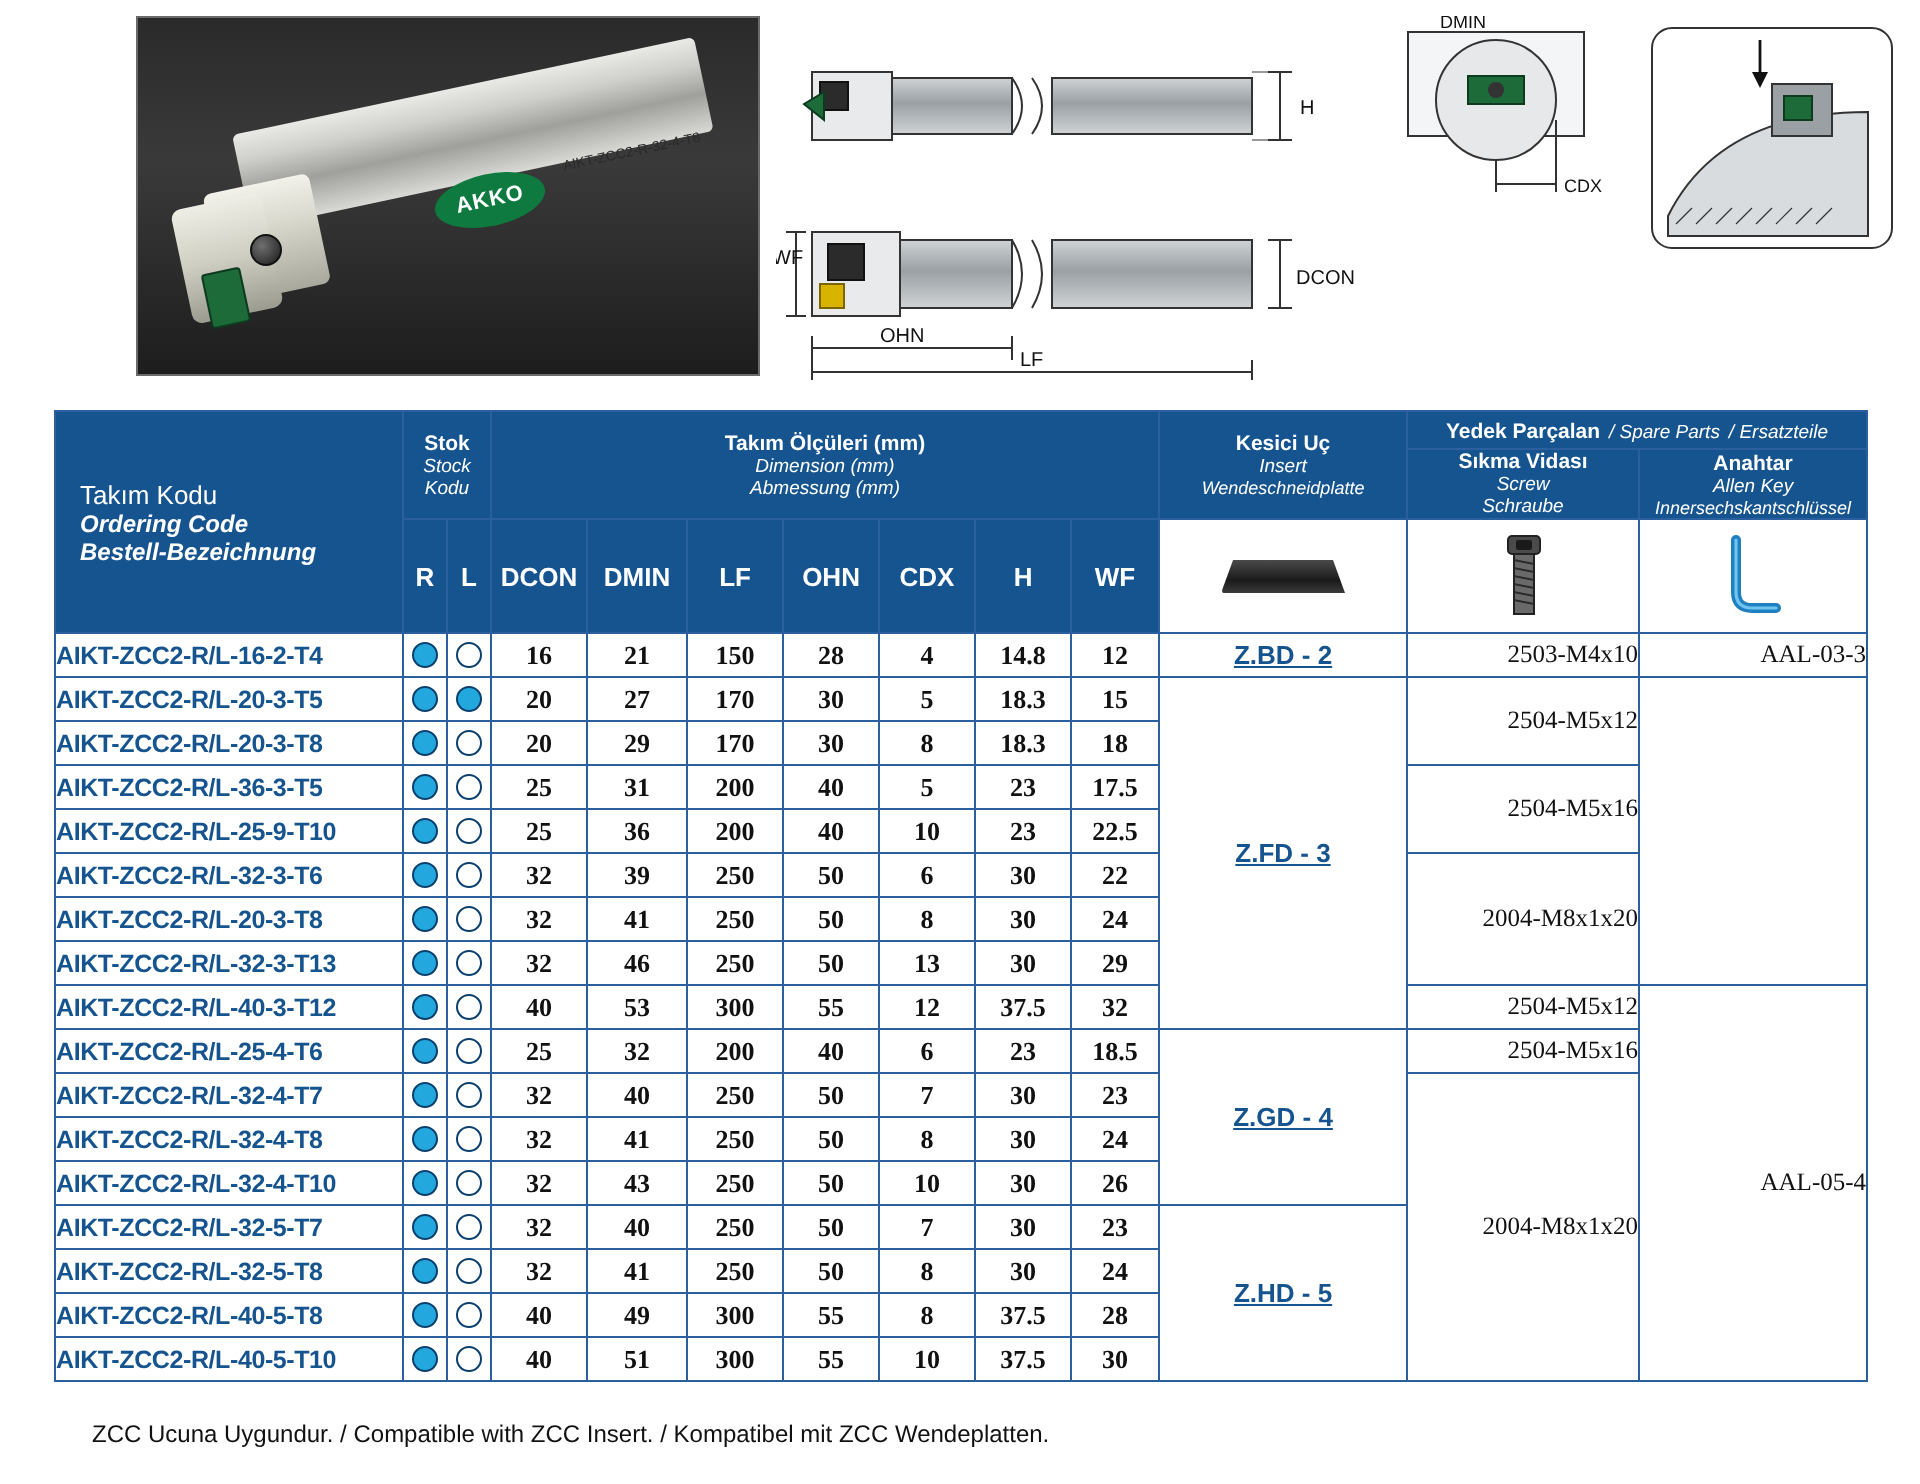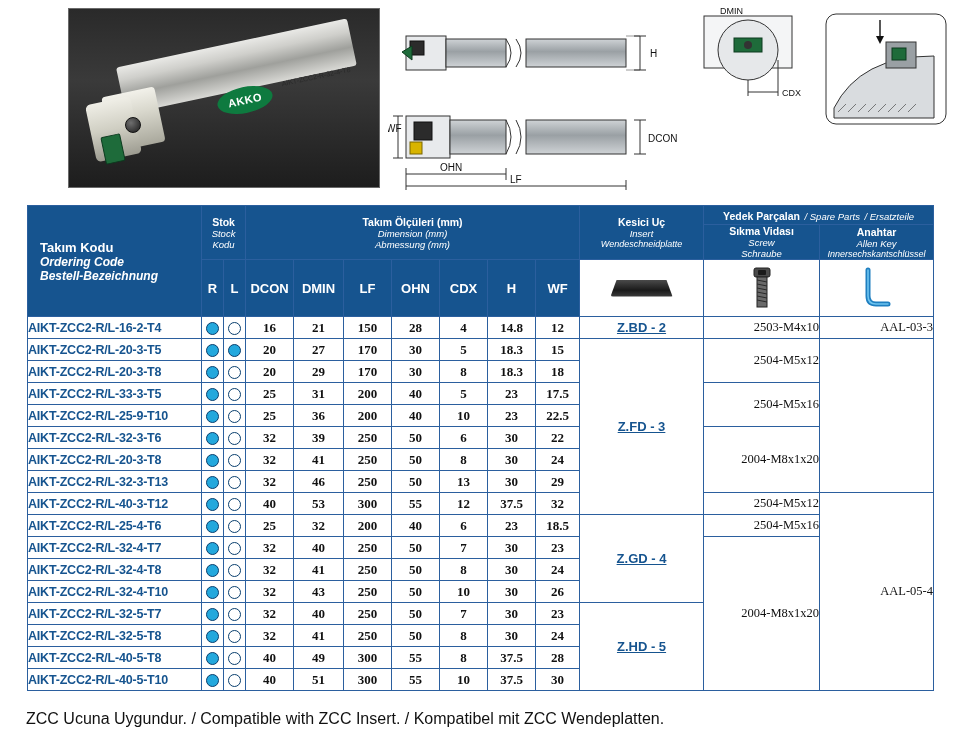--- a/index.html
+++ b/index.html
@@ -67,21 +67,21 @@
   .diagram svg,.d2 svg,.d3 svg{display:block;}
   .d2{position:absolute;left:700px;top:8px;width:110px;height:118px;}
   .d3{position:absolute;left:820px;top:8px;width:132px;height:122px;}
 
   
   .tablewrap{position:absolute;left:27px;top:205px;width:906px;}
   table.main{border-collapse:collapse;width:906px;table-layout:fixed;}
   table.main td,table.main th{border:1px solid #2b5f9e;padding:0;}
 
   .hdr-blue{background:#16548f;color:#fff;}
-  .hdr-blue .t1{font-size:13px;font-weight:bold;}
+  .hdr-blue .t1{font-size:13px;font-weight:normal;}
   .hdr-blue .t2{font-size:12px;font-style:italic;font-weight:bold;}
 
   .col-code{width:174px;}
   .col-r,.col-l{width:22px;}
   .col-dcon{width:48px;}
   .col-dmin{width:50px;}
   .col-lf{width:48px;}
   .col-ohn{width:48px;}
   .col-cdx{width:48px;}
   .col-h{width:48px;}
@@ -121,21 +121,21 @@
   .insert-shape{
     width:62px;height:17px;margin:0 auto;
     background:linear-gradient(180deg,#4a4a4a 0%,#1a1a1a 60%,#3d3d3d 100%);
     clip-path:polygon(10% 0,90% 0,100% 100%,0% 100%);
     border-radius:2px;
   }
   .screw-ico{width:28px;height:44px;margin:0 auto;position:relative;}
   .key-ico{width:34px;height:44px;margin:0 auto;position:relative;}
 
   .footnote{
-    position:absolute;left:26px;top:710px;font-size:16px;color:#111;
+    position:absolute;left:46px;top:710px;font-size:12px;color:#111;
   }
 </style>
 </head>
 <body>
 
 <div class="page">
 
   <div class="top">
 
     <div class="photo">
@@ -380,21 +380,21 @@
             <td class="center dashed-t"><span class="dot open"></span></td>
             <td class="num dashed-t">20</td>
             <td class="num dashed-t">29</td>
             <td class="num dashed-t">170</td>
             <td class="num dashed-t">30</td>
             <td class="num dashed-t">8</td>
             <td class="num dashed-t">18.3</td>
             <td class="num dashed-t">18</td>
           </tr>
           <tr class="row">
-            <td class="code-cell">AIKT-ZCC2-R/L-33-3-T5</td>
+            <td class="code-cell">AIKT-ZCC2-R/L-36-3-T5</td>
             <td class="center"><span class="dot fill"></span></td>
             <td class="center"><span class="dot open"></span></td>
             <td class="num">25</td>
             <td class="num">31</td>
             <td class="num">200</td>
             <td class="num">40</td>
             <td class="num">5</td>
             <td class="num">23</td>
             <td class="num">17.5</td>
             <td class="part-lbl" rowspan="2">2504-M5x16</td>

